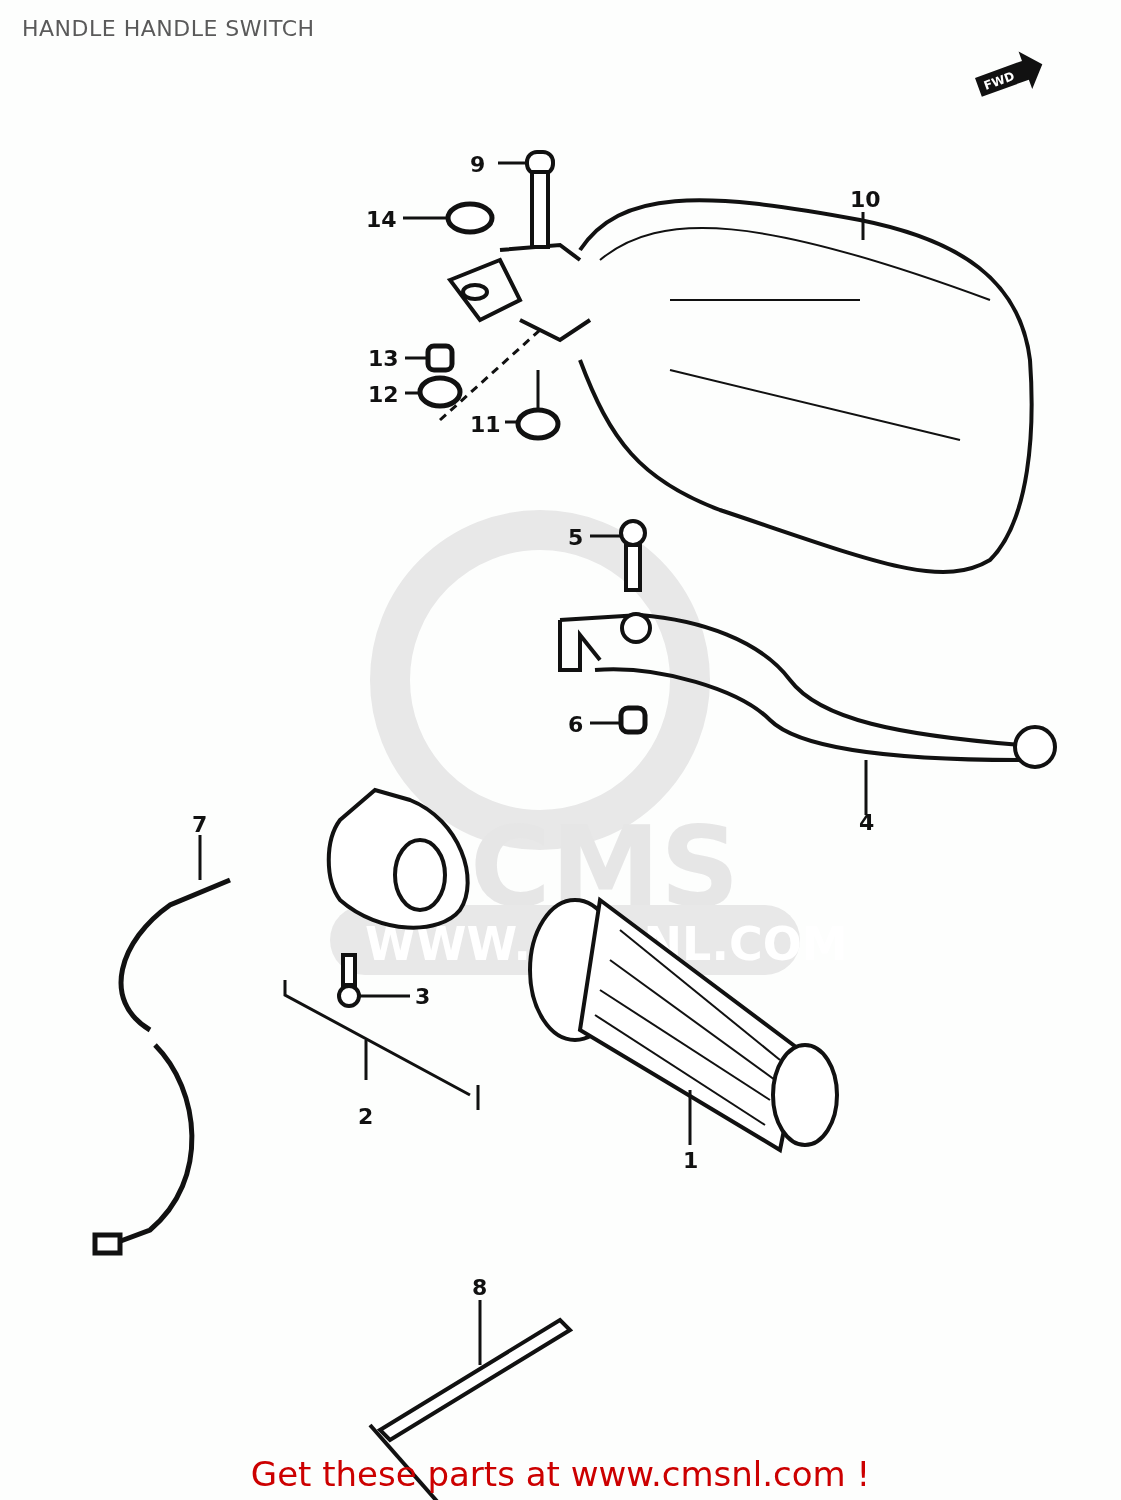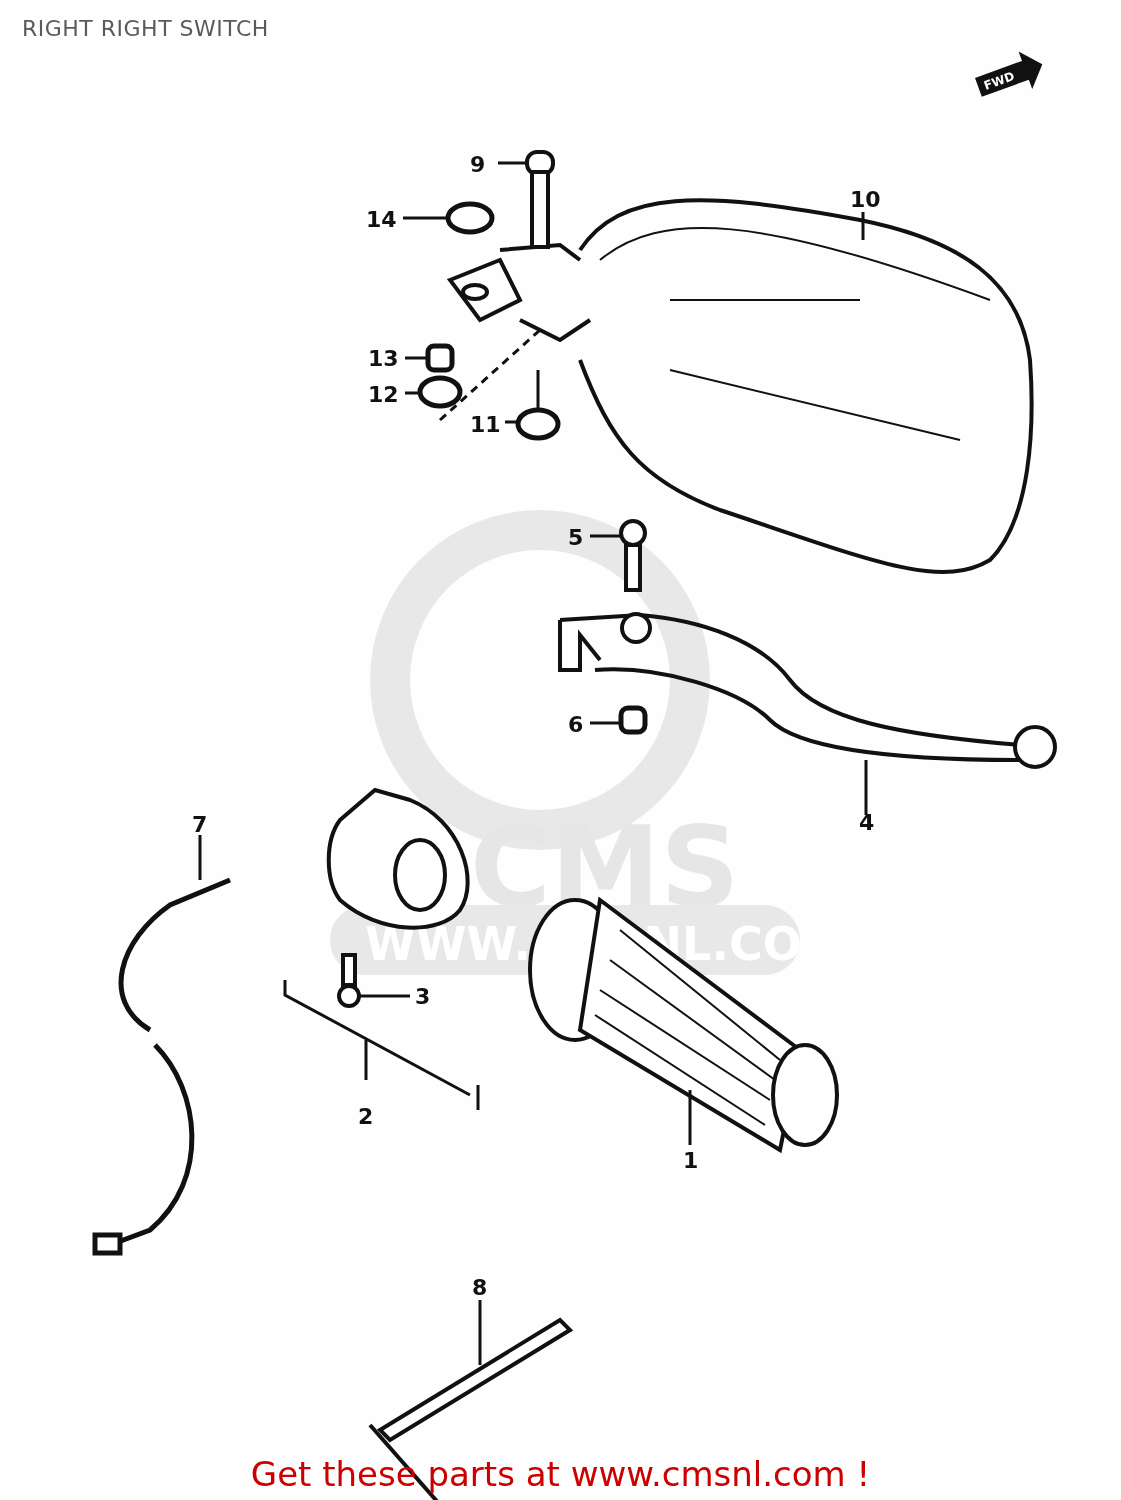--- a/index.html
+++ b/index.html
@@ -7,21 +7,21 @@
   .title { position:absolute; left:22px; top:16px; font-size:22px; color:#5a5a5a; letter-spacing:0.5px; }
   .footer { position:absolute; left:0; width:1121px; top:1454px; text-align:center; font-size:34px; color:#cc0000; font-family:"DejaVu Sans", sans-serif; }
   .footer a { color:#cc0000; text-decoration:none; }
   svg.diagram { position:absolute; left:0; top:0; }
   .callout { font-family:"DejaVu Sans", sans-serif; font-weight:bold; font-size:22px; fill:#111; }
   .wm { fill:#e6e6e6; font-family:"DejaVu Sans", sans-serif; font-weight:bold; }
 </style>
 </head>
 <body>
 
-<div class="title">RIGHT RIGHT SWITCH</div>
+<div class="title">HANDLE HANDLE SWITCH</div>
 
 <svg class="diagram" width="1121" height="1500" viewBox="0 0 1121 1500">
 
   <g opacity="1">
     <circle cx="540" cy="680" r="150" fill="none" stroke="#e8e8e8" stroke-width="40"></circle>
     <text class="wm" x="470" y="905" font-size="110">CMS</text>
     <rect x="330" y="905" width="470" height="70" rx="35" fill="#e8e8e8"></rect>
     <text x="365" y="960" font-size="46" fill="#ffffff" font-weight="bold" font-family="DejaVu Sans, sans-serif">WWW.CMSNL.COM</text>
   </g>
 

